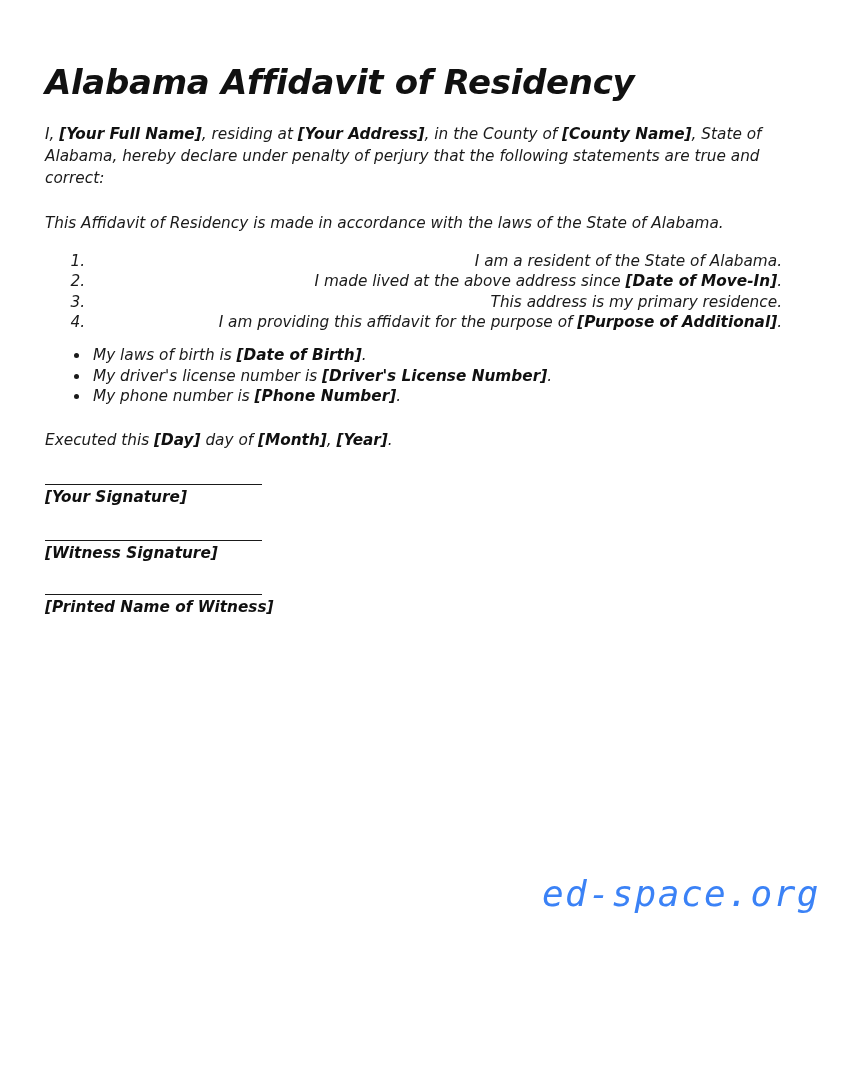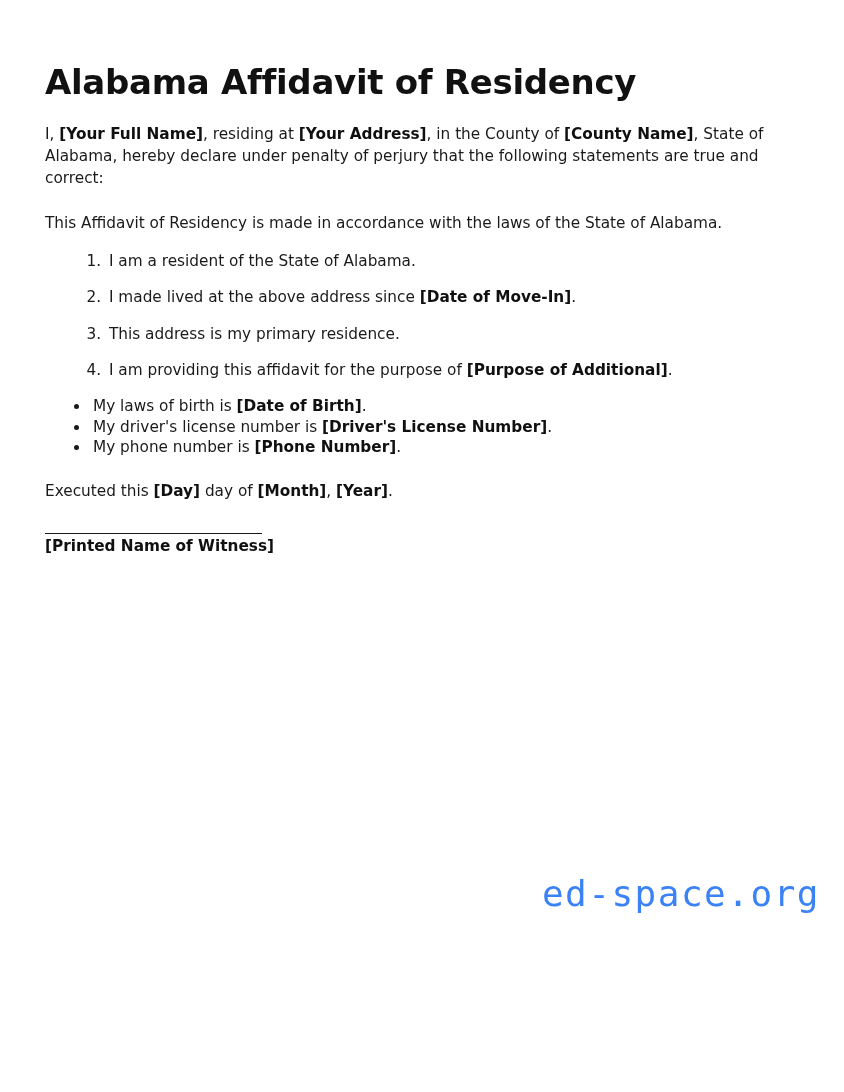--- a/index.html
+++ b/index.html
@@ -10,20 +10,21 @@
   .page {
     position: relative;
     width: 844px;
     height: 934px;
     background: #ffffff;
     box-sizing: border-box;
     padding: 45px 62px 0 45px;
     font-family: "DejaVu Sans", "Liberation Sans", sans-serif;
     color: #1a1a1a;
     overflow: hidden;
+    font-style: italic;
   }
 
   .doc-title {
     font-size: 34px;
     font-weight: bold;
     line-height: 1.18;
     letter-spacing: -0.3px;
     margin: 17px 0 0 0;
     color: #111111;
   }
@@ -38,21 +39,21 @@
   p.para.tight { margin-top: 22px; }
 
   b, strong { font-weight: bold; color: #101010; }
 
   ol.numbered {
     margin: 16px 0 0 0;
     padding-left: 45px;
     font-size: 15.3px;
     line-height: 1.33;
   }
-  ol.numbered li { margin: 16px; padding-left: 3px; }
+  ol.numbered li { margin: 0; padding-left: 3px; text-align: right; }
 
   ul.bulleted {
     margin: 13px 0 0 0;
     padding-left: 45px;
     font-size: 15.3px;
     line-height: 1.33;
     list-style-type: disc;
   }
   ul.bulleted li { margin: 0; padding-left: 3px; }
 
@@ -110,23 +111,31 @@
 
 
   <ul class="bulleted">
     <li><span>My laws of birth is </span><b>[Date of Birth]</b><span>.</span></li>
     <li><span>My driver's license number is </span><b>[Driver's License Number]</b><span>.</span></li>
     <li><span>My phone number is </span><b>[Phone Number]</b><span>.</span></li>
   </ul>
 
   <p class="para"><span>Executed this </span><b>[Day]</b><span> day of </span><b>[Month]</b><span>, </span><b>[Year]</b><span>.</span></p>
 
+  <div class="sig-block first">
+    <hr class="sig-rule">
+    <div class="sig-label">[Your Signature]</div>
+  </div>
 
 
 
+  <div class="sig-block first">
+    <hr class="sig-rule">
+    <div class="sig-label">[Witness Signature]</div>
+  </div>
 
   <div class="sig-block">
     <hr class="sig-rule">
     <div class="sig-label">[Printed Name of Witness]</div>
   </div>
 
   <div class="watermark">ed-space.org</div>
 
 </div>
 

